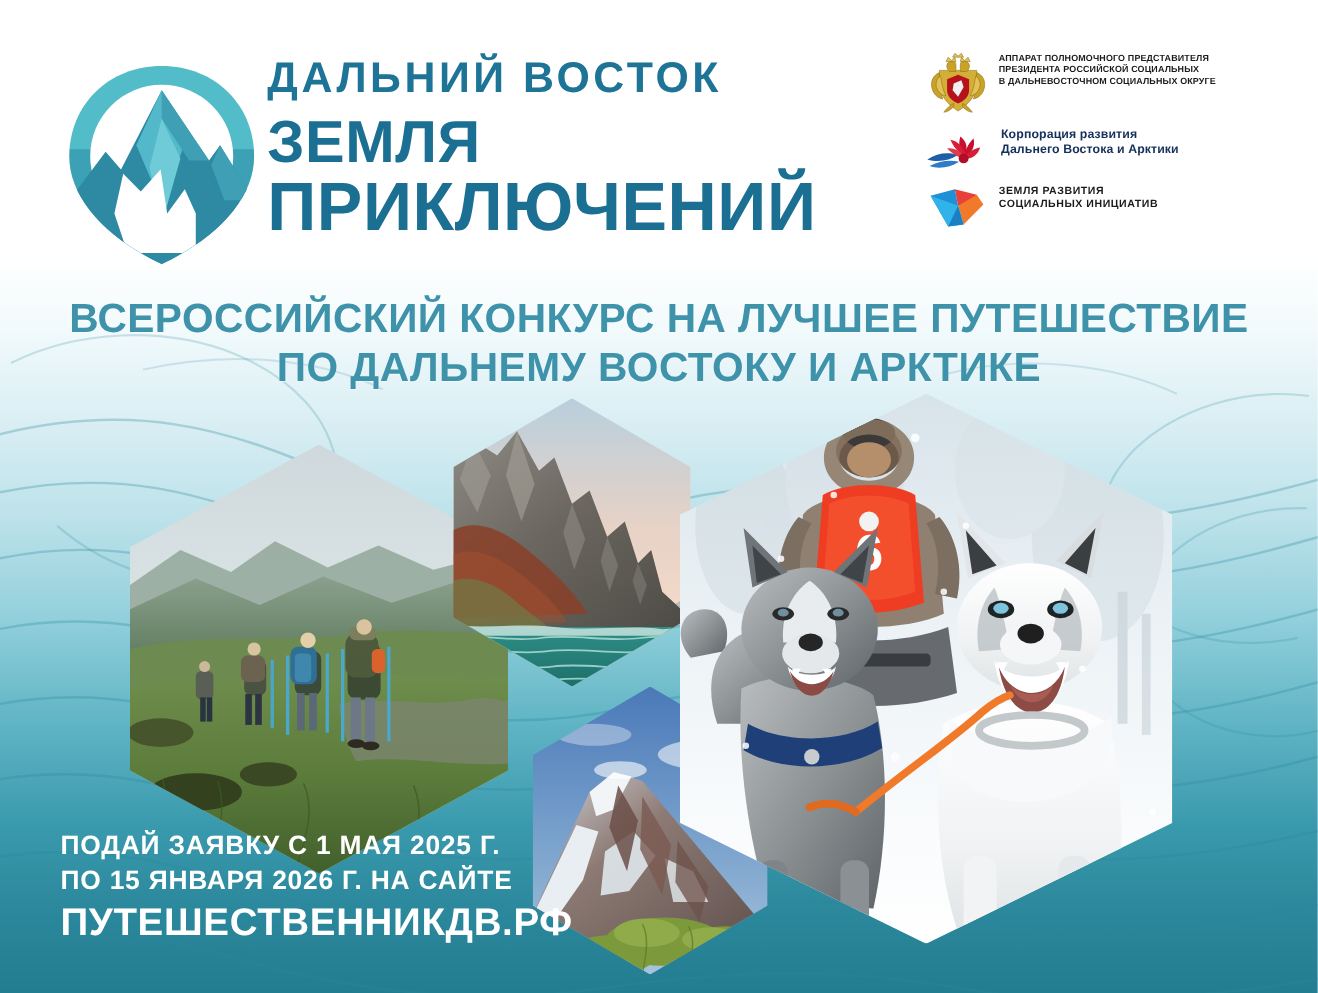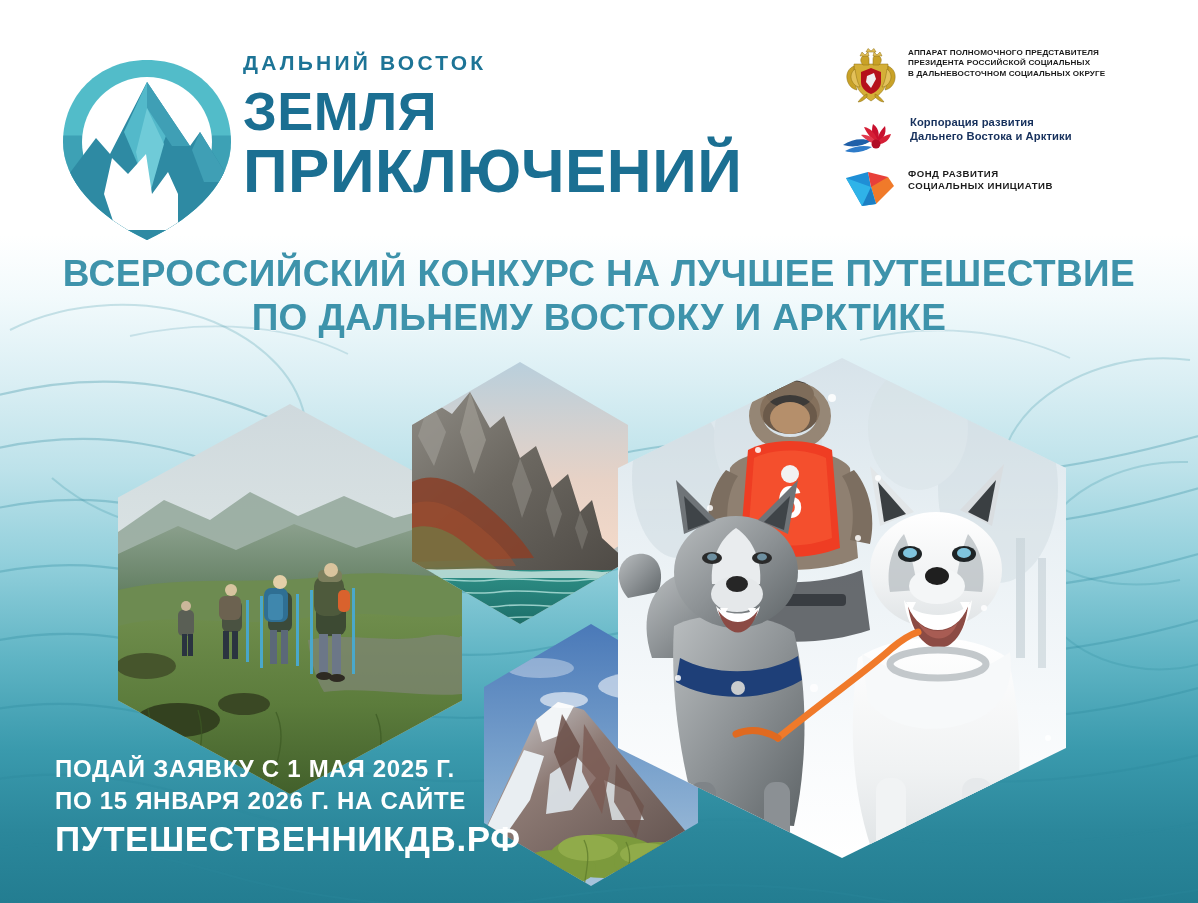--- a/index.html
+++ b/index.html
@@ -22,21 +22,21 @@
 
   
   .header{position:absolute;left:0;top:0;width:1198px;height:250px;}
 
   
   .brandmark{position:absolute;left:52px;top:54px;width:190px;height:192px;}
   .brandmark svg{width:100%;height:100%;display:block;}
 
   .brandtext{position:absolute;left:243px;top:52px;width:600px;}
   .kicker{
-    font-size:21px;font-weight:700;letter-spacing:3.2px;
+    font-size:39px;font-weight:700;letter-spacing:3.2px;
     color:#1d7496;line-height:1;margin:0 0 12px 0;
     font-family:"Liberation Sans",sans-serif;
   }
   .title-l1,.title-l2{
     font-weight:700;color:#1b6f92;line-height:0.97;margin:0;
     letter-spacing:0.5px;font-family:"Liberation Sans",sans-serif;
   }
   .title-l1{font-size:54px;margin-bottom:4px;}
   .title-l2{font-size:62px;}
 
@@ -51,21 +51,21 @@
   .p1 .mark{width:58px;height:58px;margin-right:8px;}
   .p1 .ptext{font-size:8.1px;letter-spacing:0.15px;}
   .p2 .mark{width:62px;height:44px;margin-right:6px;}
   .p2 .ptext{font-size:11.2px;font-weight:600;letter-spacing:0.1px;color:#16305c;}
   .p3 .mark{width:58px;height:42px;margin-right:8px;}
   .p3 .ptext{font-size:9.6px;letter-spacing:0.5px;color:#1b1b1b;}
   .partner .ptext div{white-space:nowrap;}
 
   
   .subtitle{
-    position:absolute;left:0;top:252px;width:1198px;text-align:center;
+    position:absolute;left:0;top:268px;width:1198px;text-align:center;
     color:#3e93ab;font-weight:700;line-height:1.18;
     font-size:37px;letter-spacing:0.4px;
     font-family:"Liberation Sans",sans-serif;
     text-shadow:0 1px 0 rgba(255,255,255,.55);
   }
   .subtitle div{margin:0;}
 
   
   .collage{position:absolute;left:0;top:352px;width:1198px;height:500px;}
   .hex{position:absolute;overflow:hidden;}
@@ -215,21 +215,21 @@
         <div class="mark">
           <svg viewBox="0 0 58 42" aria-hidden="true">
             <path d="M4,10 L26,4 L29,19 L20,38 Z" fill="#1f8fd6"></path>
             <path d="M26,4 L46,9 L40,20 L29,19 Z" fill="#e8403a"></path>
             <path d="M46,9 L52,18 L34,36 L29,19 Z" fill="#f07a2a"></path>
             <path d="M4,10 L20,38 L34,36 L29,19 Z" fill="#2fb3e8"></path>
             <path d="M20,38 L34,36 L29,19 Z" fill="#1b7fc4"></path>
           </svg>
         </div>
         <div class="ptext">
-          <div>ФОНД РАЗВИТИЯ</div>
+          <div>ЗЕМЛЯ РАЗВИТИЯ</div>
           <div>СОЦИАЛЬНЫХ ИНИЦИАТИВ</div>
         </div>
       </div>
 
     </div>
   </div>
 
   <div class="subtitle">
     <div>ВСЕРОССИЙСКИЙ КОНКУРС НА ЛУЧШЕЕ ПУТЕШЕСТВИЕ</div>
     <div>ПО ДАЛЬНЕМУ ВОСТОКУ И АРКТИКЕ</div>

